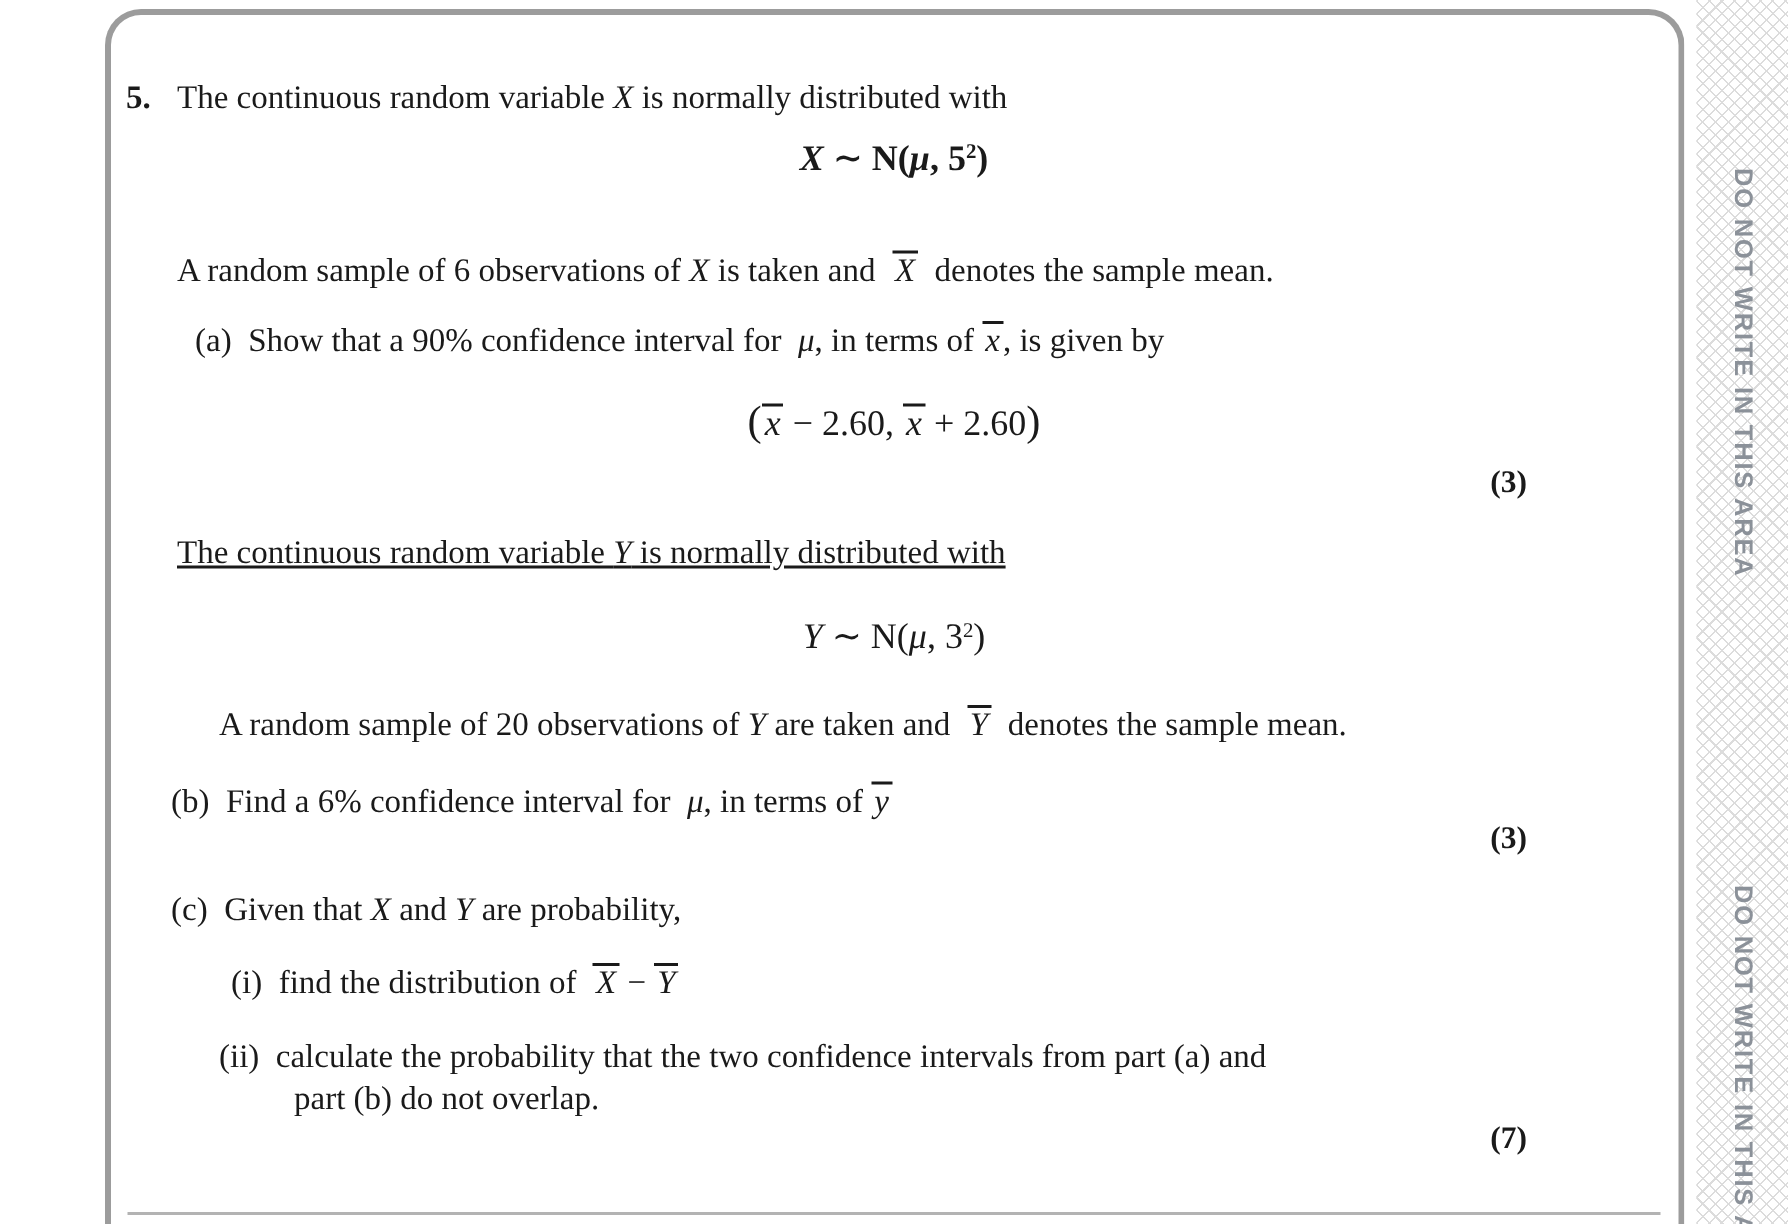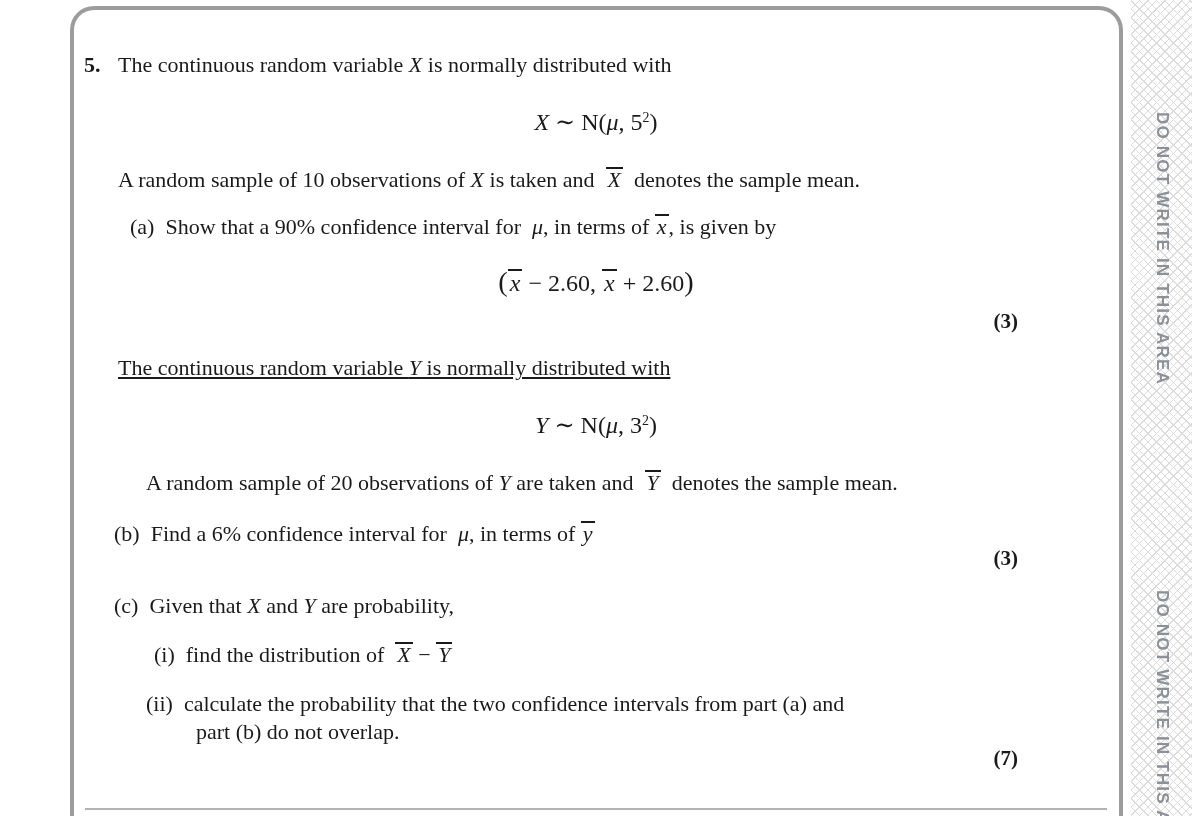--- a/index.html
+++ b/index.html
@@ -29,21 +29,21 @@
     position:absolute;left:880px;width:138px;text-align:right;
     font-size:21px;font-weight:bold;white-space:pre;
   }
   .it{font-style:italic;}
   .ov{display:inline-block;border-top:2px solid var(--text-color,#1a1a1a);padding:1px 2px 0 2px;line-height:0.95;}
   .sup{font-size:0.58em;vertical-align:0.55em;}
   .big{font-size:1.18em;}
   
   #qnum{left:84px;top:52px;}
   #l-intro-x{left:118px;top:52px;}
-  #f-dist-x{top:108px;}
+  #f-dist-x{top:92px;font-weight:bold;}
   #l-sample-x{left:118px;top:167px;}
   #l-part-a{left:130px;top:214px;}
   #f-interval-a{top:265px;}
   #m-a{top:309px;}
   #l-intro-y{left:118px;top:355px;text-decoration:underline;}
   #f-dist-y{top:411px;}
   #l-sample-y{left:118px;top:470px;margin-left:28px;}
   #l-part-b{left:114px;top:521px;}
   #m-b{top:546px;}
   #l-part-c{left:114px;top:593px;}
@@ -78,21 +78,21 @@
 <body>
 
 <div class="page"></div>
 
 <div class="tline qnum" id="qnum">5.</div>
 
 <div class="tline" id="l-intro-x"><span>The continuous random variable </span><span class="it">X</span><span> is normally distributed with</span></div>
 
 <div class="formula" id="f-dist-x"><span class="it">X</span><span> ∼ N(</span><span class="it">μ</span><span>, 5</span><span class="sup">2</span><span>)</span></div>
 
-<div class="tline" id="l-sample-x"><span>A random sample of 10 observations of </span><span class="it">X</span><span> is taken and  </span><span class="it ov">X</span><span>  denotes the sample mean.</span></div>
+<div class="tline" id="l-sample-x"><span>A random sample of 6 observations of </span><span class="it">X</span><span> is taken and  </span><span class="it ov">X</span><span>  denotes the sample mean.</span></div>
 
 <div class="tline" id="l-part-a"><span>(a)  Show that a 90% confidence interval for  </span><span class="it">μ</span><span>, in terms of </span><span class="it ov">x</span><span>, is given by</span></div>
 
 <div class="formula" id="f-interval-a"><span class="big">(</span><span class="it ov">x</span><span> − 2.60, </span><span class="it ov">x</span><span> + 2.60</span><span class="big">)</span></div>
 
 <div class="mark" id="m-a">(3)</div>
 
 <div class="tline" id="l-intro-y"><span>The continuous random variable </span><span class="it">Y</span><span> is normally distributed with</span></div>
 
 <div class="formula" id="f-dist-y"><span class="it">Y</span><span> ∼ N(</span><span class="it">μ</span><span>, 3</span><span class="sup">2</span><span>)</span></div>

